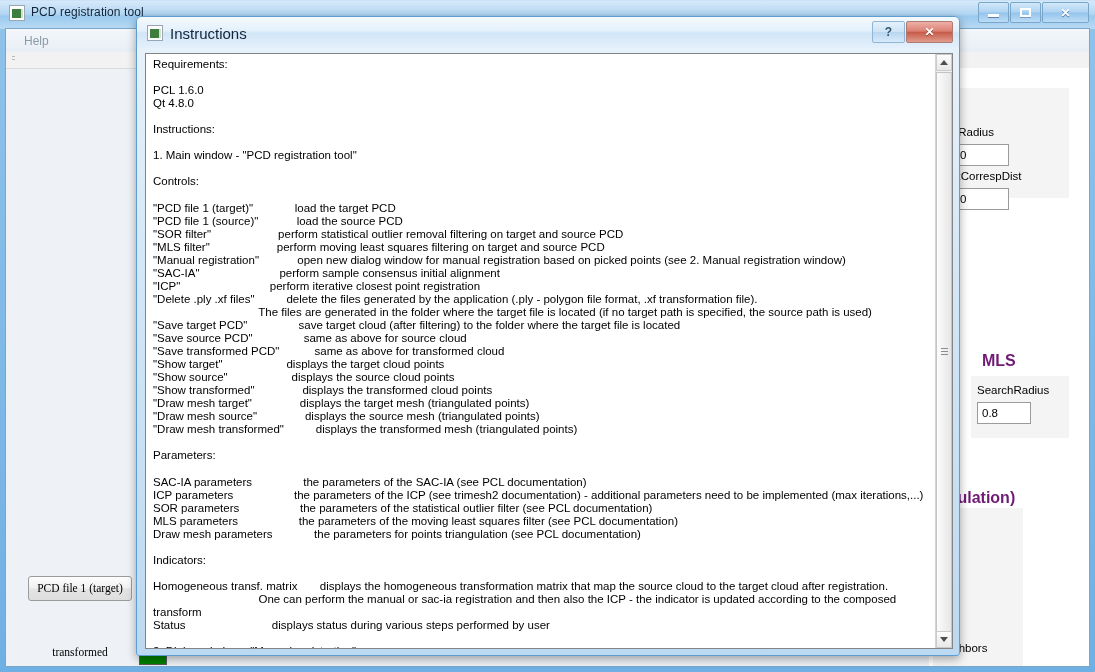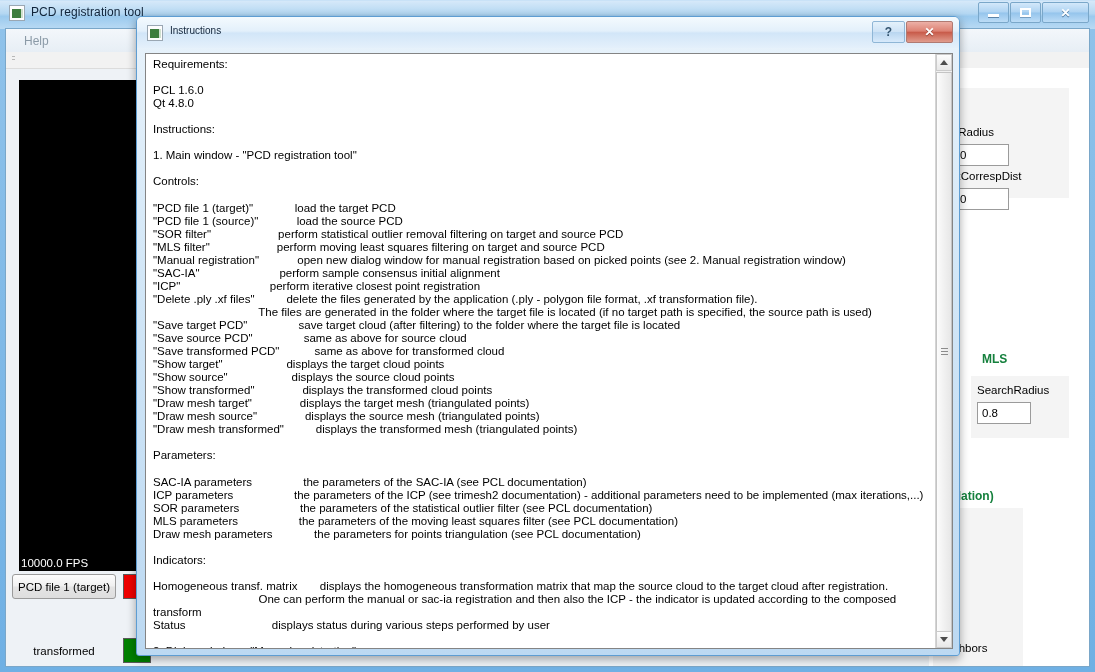--- a/index.html
+++ b/index.html
@@ -163,25 +163,26 @@
 
   
   .mw-left-panel {
     position: absolute;
     left: 6px; top: 545px;
     width: 135px;
     height: 112px;
   }
   .mw-row {
     position: absolute;
-    left: 0;
+    left: 16px;
     width: 135px;
     height: 28px;
     display: flex;
-    align-items: flex-start;
+    align-items: center;
+    font-family: Liberation Serif, serif;
   }
   .mw-pushbtn {
     width: 104px;
     height: 25px;
     border: 1px solid #9b9b9b;
     border-radius: 3px;
     background: linear-gradient(to bottom, #fdfdfd 0%, #f0f0f0 48%, #e4e4e4 52%, #dedede 100%);
     font-size: 11.5px;
     color: #000000;
     display: flex;
@@ -233,23 +234,23 @@
     background: #ffffff;
     box-sizing: border-box;
     display: flex;
     align-items: center;
     padding-left: 4px;
     font-size: 11.5px;
     color: #000000;
   }
   .mw-grouptitle {
     position: absolute;
-    font-size: 12px;
+    font-size: 16px;
     font-weight: bold;
-    color: #15803d;
+    color: #701a75;
     white-space: nowrap;
   }
 
   
   .dlg {
     position: absolute;
     left: 136px;
     top: 16px;
     width: 824px;
     height: 640px;
@@ -280,21 +281,21 @@
   }
   .dlg-appicon i {
     display: block;
     width: 9px; height: 9px;
     background: #3d7d3d;
     border-right: 2px solid #cfe0cf;
   }
   .dlg-title {
     position: absolute;
     left: 33px; top: 8px;
-    font-size: 10px;
+    font-size: 15px;
     color: #10243a;
   }
   .dlg-winbtns {
     position: absolute;
     right: 6px; top: 4px;
     display: flex;
     gap: 1px;
   }
   .dlg-help {
     width: 31px; height: 20px;
@@ -416,23 +417,20 @@
     <div class="mw-client">
 
       <div class="mw-menubar">
         <div class="mw-menuitem">Help</div>
       </div>
 
       <div class="mw-toolstrip">
         <span class="dots"></span>
       </div>
 
-      <div class="mw-viewport">
-        <div class="mw-fps">10000.0 FPS</div>
-      </div>
 
       <div class="mw-left-panel">
         <div class="mw-row" style="top:0px;">
           <div class="mw-pushbtn">PCD file 1 (target)</div>
           <div class="mw-swatch" style="background:#ee0000;"></div>
         </div>
         <div class="mw-row" style="top:64px;">
           <div class="mw-label-static">transformed</div>
           <div class="mw-swatch" style="background:#008000;"></div>
         </div>

